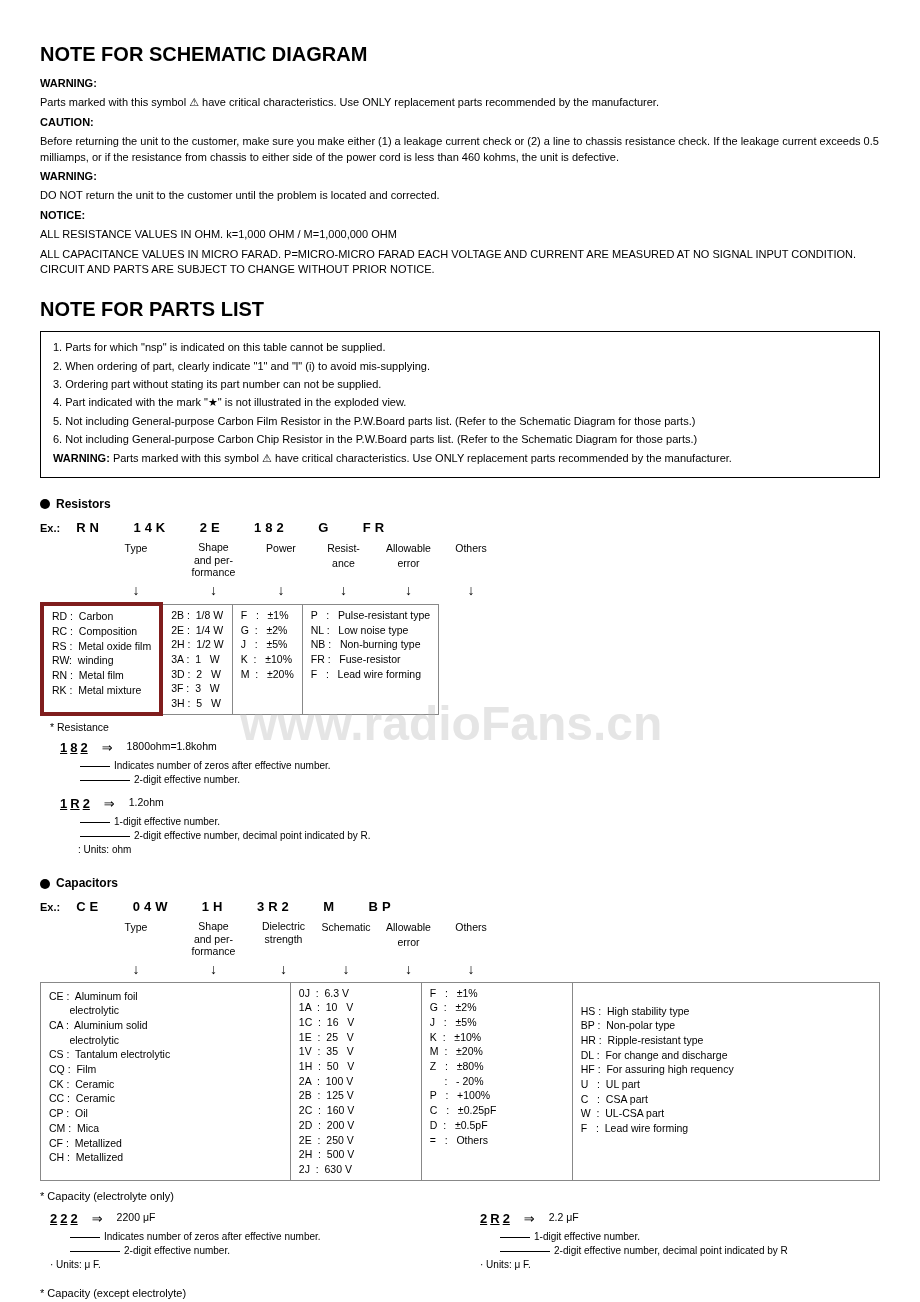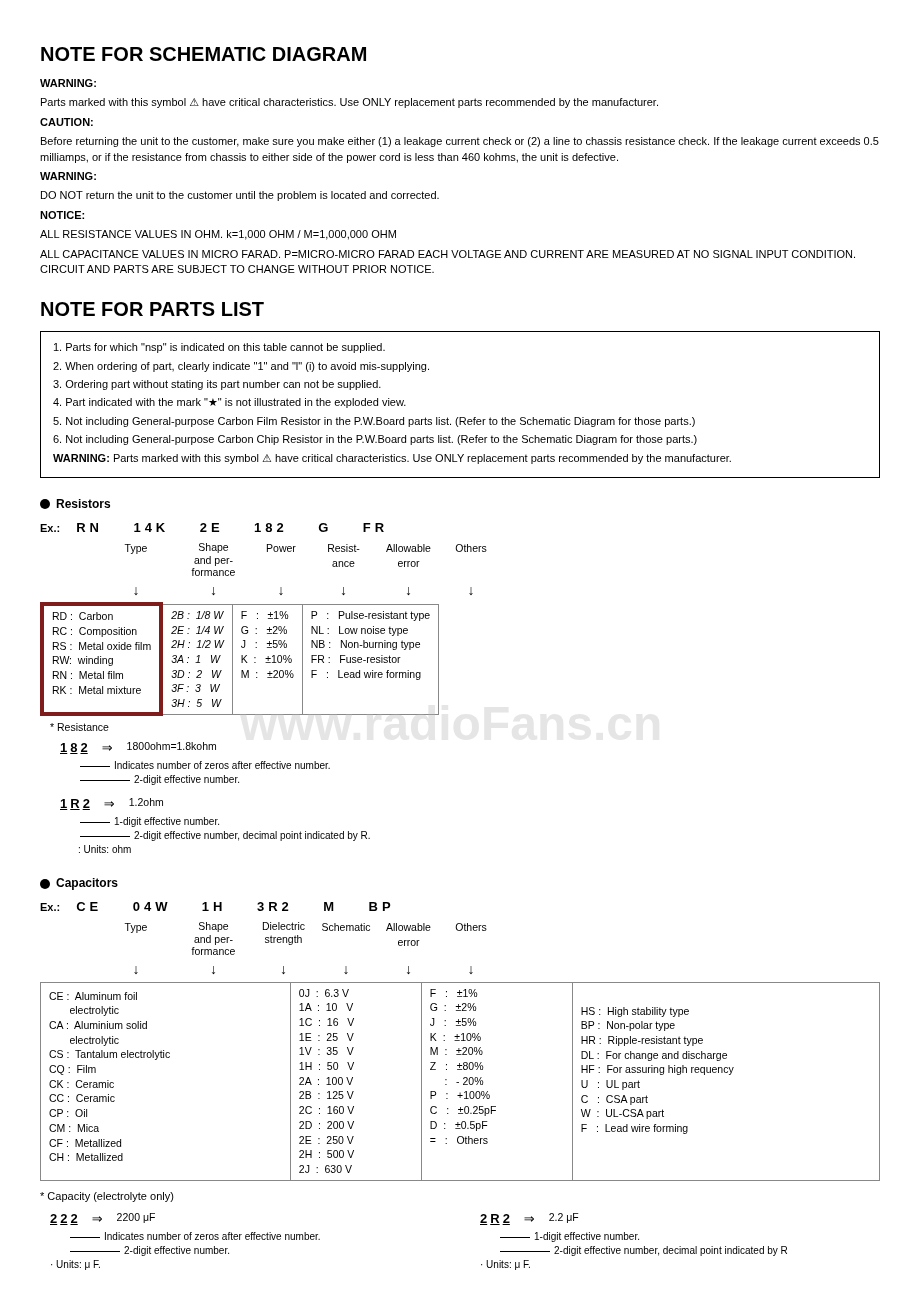--- a/index.html
+++ b/index.html
@@ -112,21 +112,21 @@
       <tbody>
           <tr>
         <td style="vertical-align:top; padding:3px 8px; border:4px solid #7f1d1d;">
           <div>RD :&nbsp; Carbon</div>
           <div>RC :&nbsp; Composition</div>
           <div>RS :&nbsp; Metal oxide film</div>
           <div>RW:&nbsp; winding</div>
           <div>RN :&nbsp; Metal film</div>
           <div>RK :&nbsp; Metal mixture</div>
         </td>
-        <td style="vertical-align:top; padding:3px 8px; border:1px solid #888;font-style:italic;">
+        <td style="vertical-align:top; padding:3px 8px; border:1px solid #888;">
           <div>2B :&nbsp; 1/8 W</div>
           <div>2E :&nbsp; 1/4 W</div>
           <div>2H :&nbsp; 1/2 W</div>
           <div>3A :&nbsp; 1 &nbsp; W</div>
           <div>3D :&nbsp; 2 &nbsp; W</div>
           <div>3F :&nbsp; 3 &nbsp; W</div>
           <div>3H :&nbsp; 5 &nbsp; W</div>
         </td>
         <td style="vertical-align:top; padding:3px 8px; border:1px solid #888;">
           <div>F &nbsp; : &nbsp; ±1%</div>
@@ -323,16 +323,20 @@
             <div style="display:flex; align-items:center; gap:4px;">
               <span style="display:inline-block; width:50px; border-top:1px solid #000;"></span>
               <span>2-digit effective number, decimal point indicated by R</span>
             </div>
           </div>
           <p style="margin-left:10px; font-size:10px;">· Units: μ F.</p>
         </div>
       </div>
     </div>
 
+    <div style="margin-top:10px;">
+      <p>* Capacity (except electrolyte)</p>
+
+    </div>
 
   </div>
 
 </div>
 
 </body></html>

